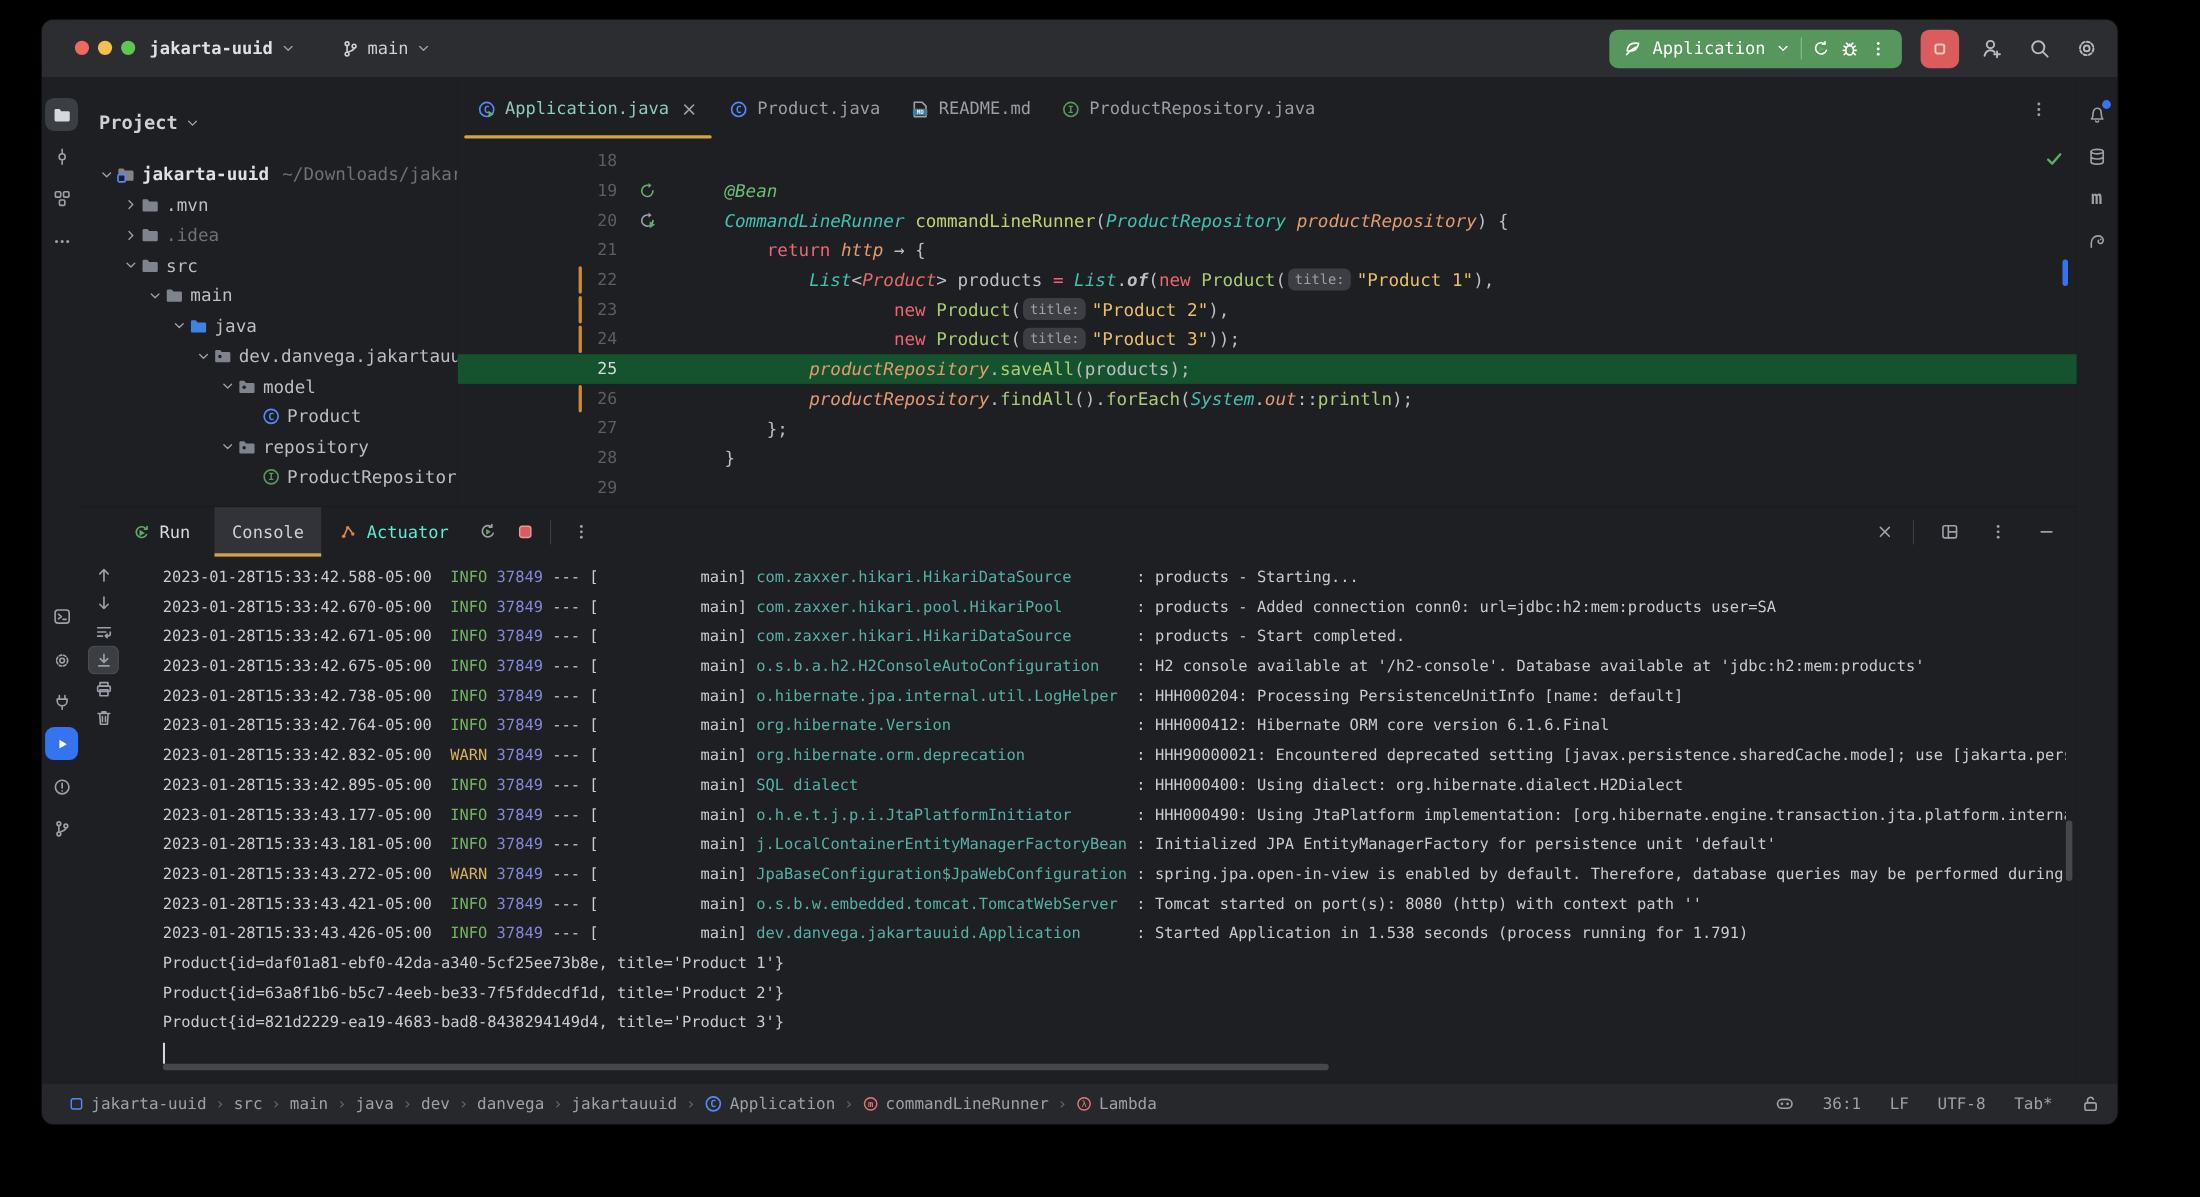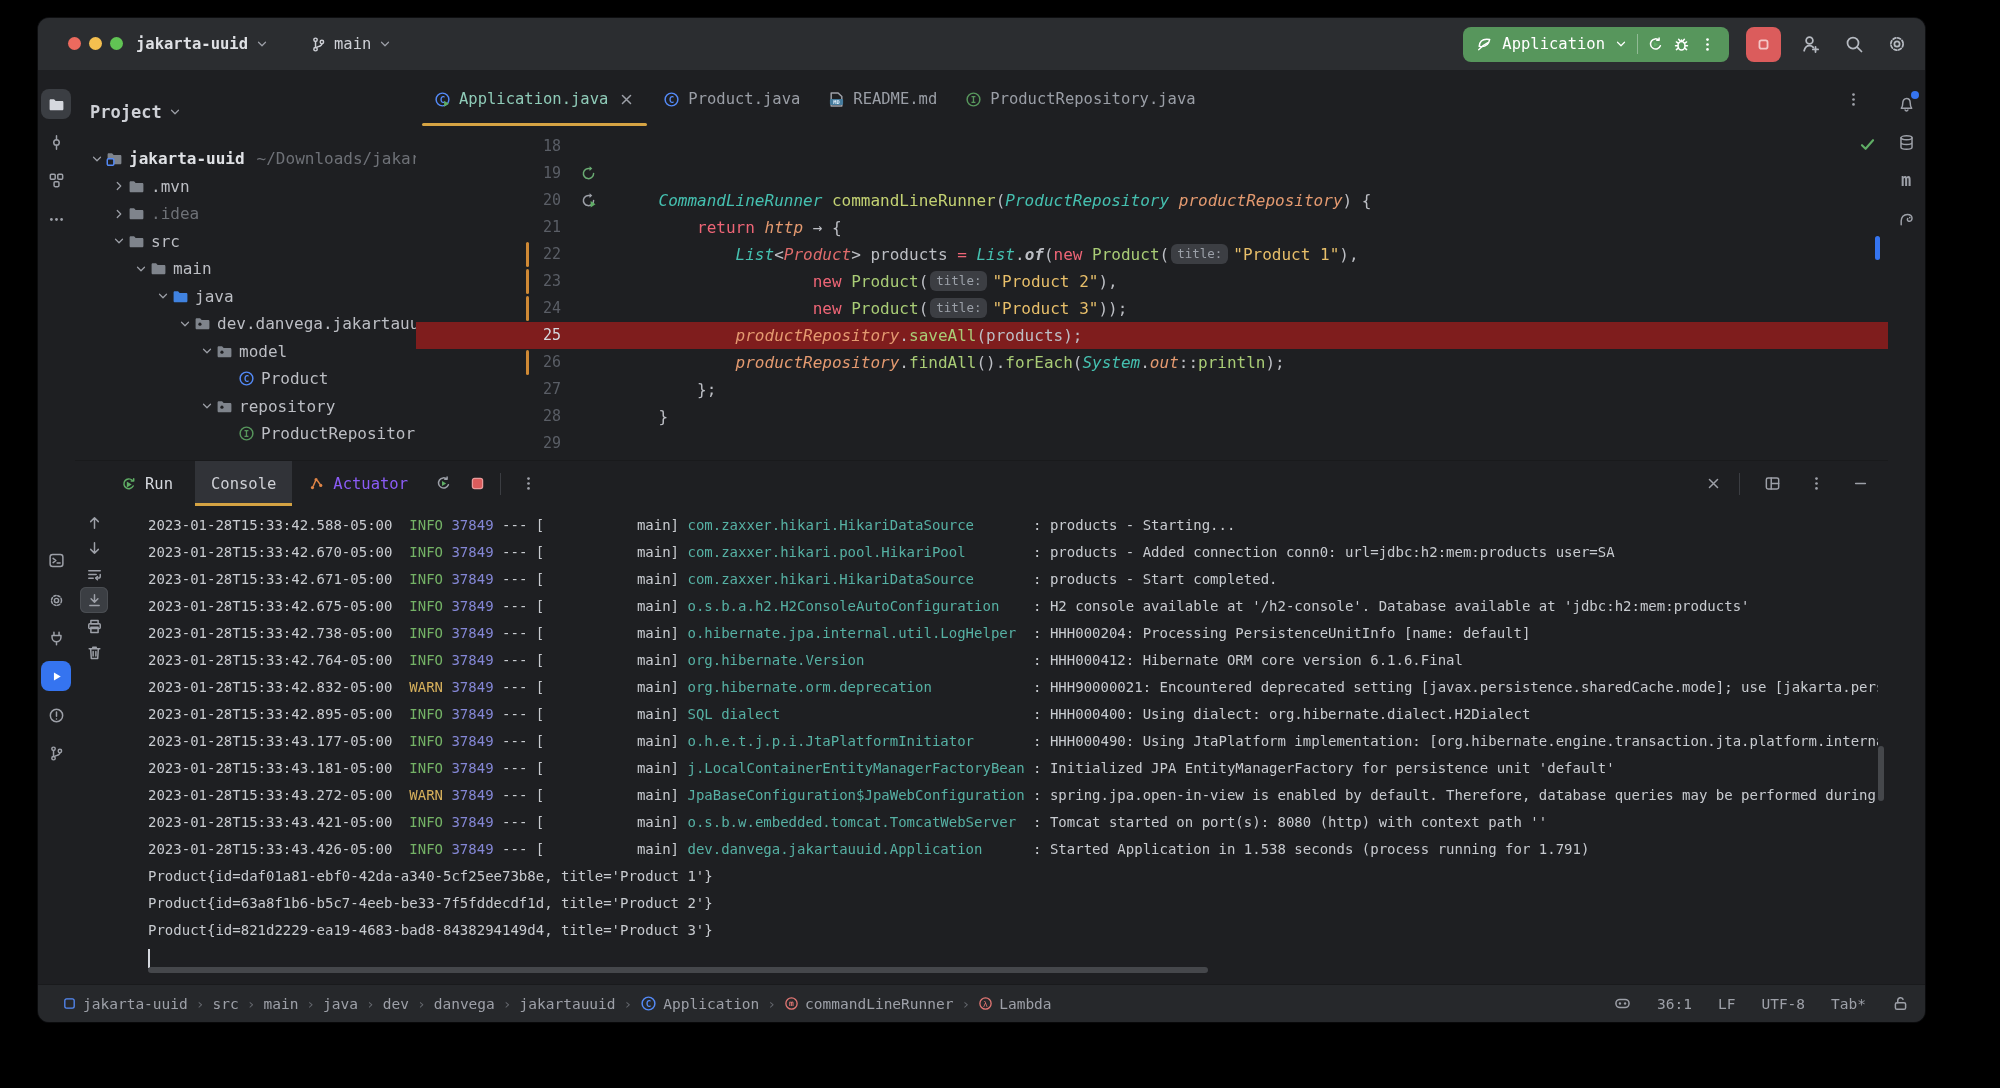--- a/index.html
+++ b/index.html
@@ -54,42 +54,42 @@
   .editor-zone{position:absolute;left:378px;top:52px;right:37px;height:390px;background:#1e1f22;overflow:hidden;}
   .tabs{position:absolute;left:4px;top:0;right:40px;height:58px;display:flex;}
   .tab{display:flex;align-items:center;gap:8px;padding:0 14px;position:relative;font-size:15.5px;color:#9a9ea6;}
   .tab.active{color:var(--active_tab_mint,#8fcbb8);}
   .tab.active::after{content:"";position:absolute;left:2px;right:2px;bottom:2px;height:3px;border-radius:2px;
                      background:var(--accent,#d5a343);}
   .tab .closex{color:#9da0a8;display:flex;margin-left:2px;}
   .tabs-more{position:absolute;right:26px;top:21px;color: #9da0a8;}
   .code{position:absolute;left:0;top:58px;right:0;bottom:0;padding-top:5px;font-size:16px;}
   .code-line{height:27px;line-height:27px;display:flex;position:relative;white-space:pre;}
-  .code-line.cur{background:#7f1d1d;}
+  .code-line.cur{background:#14532d;}
   .ln-num{width:145px;text-align:right;color:#5a5e66;flex:none;font-size:15px;}
   .code-line.cur .ln-num{color:#d5d8de;}
   .ln-bar{position:absolute;left:110px;top:1px;bottom:1px;width:3px;border-radius:2px;background:#cf8935;}
   .ln-ico{width:36px;flex:none;display:flex;align-items:center;justify-content:flex-end;}
   .ln-code{padding-left:23px;flex:1;}
   .tk-txt{color:#bcbec4}.tk-kw{color:#ee6576}.tk-cls{color:#45c0b0;font-style:italic}
   .tk-ann{color:#6cbd73;font-style:italic}.tk-mth{color:#c3d173}.tk-call{color:#a9cc76}
   .tk-prm{color:#e49a70;font-style:italic}.tk-str{color:#e8bf6a}.tk-gen{color:#e06c6c;font-style:italic}
   .tk-of{color:#bcbec4;font-style:italic;font-weight:bold}
   .hint{display:inline-block;background:#3c3e43;color:#9ba0a8;font-size:12.5px;line-height:18px;
         padding:1px 6px;border-radius:6px;margin:0 5px 0 2px;transform:translateY(-2px);}
   .ed-check{position:absolute;right:12px;top:66px;}
   .ed-bluebar{position:absolute;right:8px;top:166px;width:5px;height:24px;border-radius:3px;background:var(--blue,#3574f0);}
 
   
   .run-panel{position:absolute;left:37px;right:37px;top:442px;height:525px;background:#1e1f22;
              border-top:1px solid #191a1c;overflow:hidden;}
   .run-head{position:absolute;left:0;top:0;right:0;height:45px;display:flex;align-items:center;padding-left:45px;
             font-size:15.5px;color:#d5d8de;}
   .run-head .rlabel{display:flex;align-items:flex-end;gap:8px;margin-right:22px;font-weight:normal;}
-  .rh-tab{height:45px;display:flex;align-items:center;gap:8px;padding:0 16px;position:relative;color:#8b5cf6;}
+  .rh-tab{height:45px;display:flex;align-items:center;gap:8px;padding:0 16px;position:relative;color:#5eead4;}
   .rh-tab.active{background:#313338;color:#ced0d6;}
   .rh-tab.active::after{content:"";position:absolute;left:0;right:0;bottom:0;height:3px;background:var(--accent,#d5a343);}
   .rh-btn{width:28px;height:28px;display:flex;align-items:center;justify-content:center;color:#9da0a8;margin-left:6px;}
   .rh-div{width:1px;height:22px;background:#3b3d42;margin:0 8px;}
   .run-head-right{position:absolute;right:14px;top:0;height:45px;display:flex;align-items:center;gap:10px;color:#9da0a8;}
   .run-head-right .rh-div{margin:0 2px;}
   .con-toolbar{position:absolute;left:2px;top:48px;width:34px;display:flex;flex-direction:column;align-items:center;}
   .ct-btn{width:28px;height:26px;display:flex;align-items:center;justify-content:center;color:#9da0a8;border-radius:6px;}
   .ct-btn.sel{background:#3b3e43;box-shadow:0 0 0 1px #4a4d52 inset;}
   .console{position:absolute;left:73px;top:51px;right:10px;bottom:10px;overflow:hidden;white-space:pre;
@@ -503,21 +503,21 @@
           <circle cx="8" cy="3.4" r="1.25" fill="currentColor" stroke="none"></circle>
           <circle cx="8" cy="8" r="1.25" fill="currentColor" stroke="none"></circle>
           <circle cx="8" cy="12.6" r="1.25" fill="currentColor" stroke="none"></circle>
         </svg>
       </span>
     <div class="code" id="code">
         <div class="code-line"><span class="ln-num">18</span><span class="ln-ico"></span><span class="ln-code"></span></div>
         <div class="code-line"><span class="ln-num">19</span><span class="ln-ico"><svg width="17" height="17" viewBox="0 0 16 16" fill="none" stroke="currentColor" stroke-width="1.4" stroke-linecap="round" stroke-linejoin="round">
               <path d="M12.8 8A4.8 4.8 0 1 1 9.6 3.5" stroke="#6aab73"></path>
               <path d="M9 1.2l2.6 2.2L9 5.6z" fill="#6aab73" stroke="none"></path>
-            </svg></span></div>
+            </svg></span><span class="ln-code"><span class="tk-txt">    </span><span class="tk-ann">@Bean</span></span></div>
         <div class="code-line"><span class="ln-num">20</span><span class="ln-ico"><svg width="17" height="17" viewBox="0 0 16 16" fill="none" stroke="currentColor" stroke-width="1.4" stroke-linecap="round" stroke-linejoin="round">
               <path d="M12.8 8A4.8 4.8 0 1 1 9.6 3.5" stroke="#9da0a8"></path>
               <path d="M9 1.2l2.6 2.2L9 5.6z" fill="#9da0a8" stroke="none"></path>
               <path d="M10 8.5v6l4.6-3z" fill="#5fad65" stroke="none"></path>
             </svg></span><span class="ln-code"><span class="tk-txt">    </span><span class="tk-cls">CommandLineRunner</span><span class="tk-txt"> </span><span class="tk-mth">commandLineRunner</span><span class="tk-txt">(</span><span class="tk-cls">ProductRepository</span><span class="tk-txt"> </span><span class="tk-prm">productRepository</span><span class="tk-txt">) {</span></span></div>
         <div class="code-line"><span class="ln-num">21</span><span class="ln-ico"></span><span class="ln-code"><span class="tk-txt">        </span><span class="tk-kw">return</span><span class="tk-txt"> </span><span class="tk-prm">http</span><span class="tk-txt"> → {</span></span></div>
         <div class="code-line"><span class="ln-bar"></span><span class="ln-num">22</span><span class="ln-ico"></span><span class="ln-code"><span class="tk-txt">            </span><span class="tk-cls">List</span><span class="tk-txt">&lt;</span><span class="tk-gen">Product</span><span class="tk-txt">&gt; </span><span class="tk-txt">products</span><span class="tk-txt"> </span><span class="tk-kw">=</span><span class="tk-txt"> </span><span class="tk-cls">List</span><span class="tk-txt">.</span><span class="tk-of">of</span><span class="tk-txt">(</span><span class="tk-kw">new</span><span class="tk-txt"> </span><span class="tk-call">Product</span><span class="tk-txt">(</span><span class="hint">title:</span><span class="tk-str">"Product 1"</span><span class="tk-txt">),</span></span></div>
         <div class="code-line"><span class="ln-bar"></span><span class="ln-num">23</span><span class="ln-ico"></span><span class="ln-code"><span class="tk-txt">                    </span><span class="tk-kw">new</span><span class="tk-txt"> </span><span class="tk-call">Product</span><span class="tk-txt">(</span><span class="hint">title:</span><span class="tk-str">"Product 2"</span><span class="tk-txt">),</span></span></div>
         <div class="code-line"><span class="ln-bar"></span><span class="ln-num">24</span><span class="ln-ico"></span><span class="ln-code"><span class="tk-txt">                    </span><span class="tk-kw">new</span><span class="tk-txt"> </span><span class="tk-call">Product</span><span class="tk-txt">(</span><span class="hint">title:</span><span class="tk-str">"Product 3"</span><span class="tk-txt">));</span></span></div>
         <div class="code-line cur"><span class="ln-num">25</span><span class="ln-ico"></span><span class="ln-code"><span class="tk-txt">            </span><span class="tk-prm">productRepository</span><span class="tk-txt">.</span><span class="tk-call">saveAll</span><span class="tk-txt">(</span><span class="tk-txt">products</span><span class="tk-txt">);</span></span></div>

